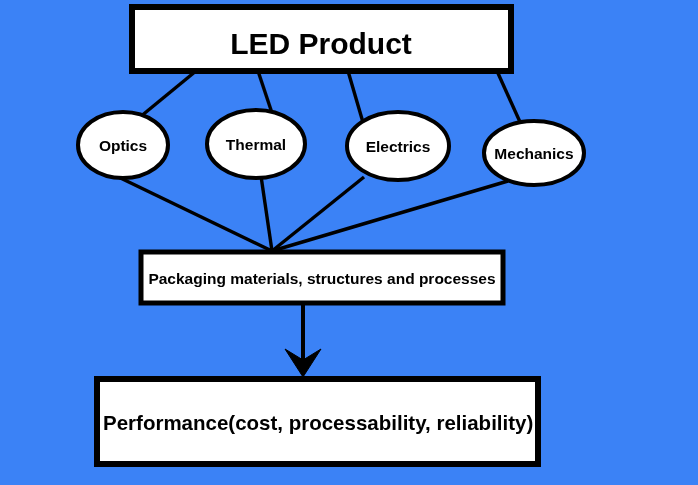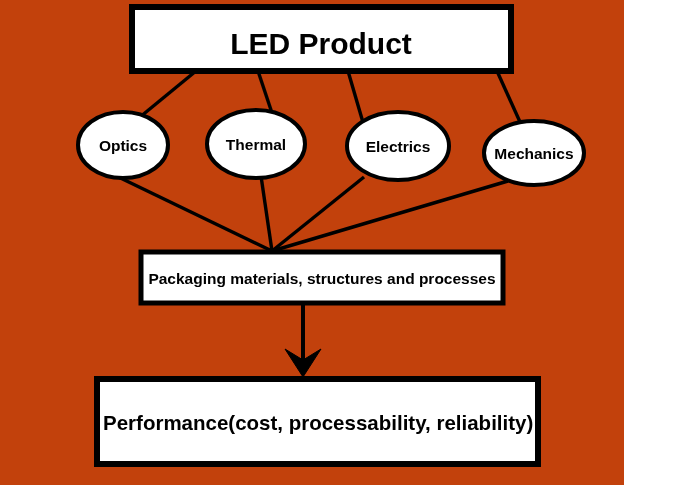--- a/index.html
+++ b/index.html
@@ -8,23 +8,23 @@
     background: #ffffff;
   }
   body {
     width: 698px;
     height: 485px;
     font-family: "Liberation Sans", sans-serif;
     overflow: hidden;
   }
   #diagram-root {
     position: relative;
-    width: 624px;
+    width: 698px;
     height: 485px;
-    background: #c2410c;
+    background: #3b82f6;
   }
   svg.diagram {
     display: block;
     width: 698px;
     height: 485px;
   }
   .node-box {
     fill: #ffffff;
     stroke: #000000;
   }

